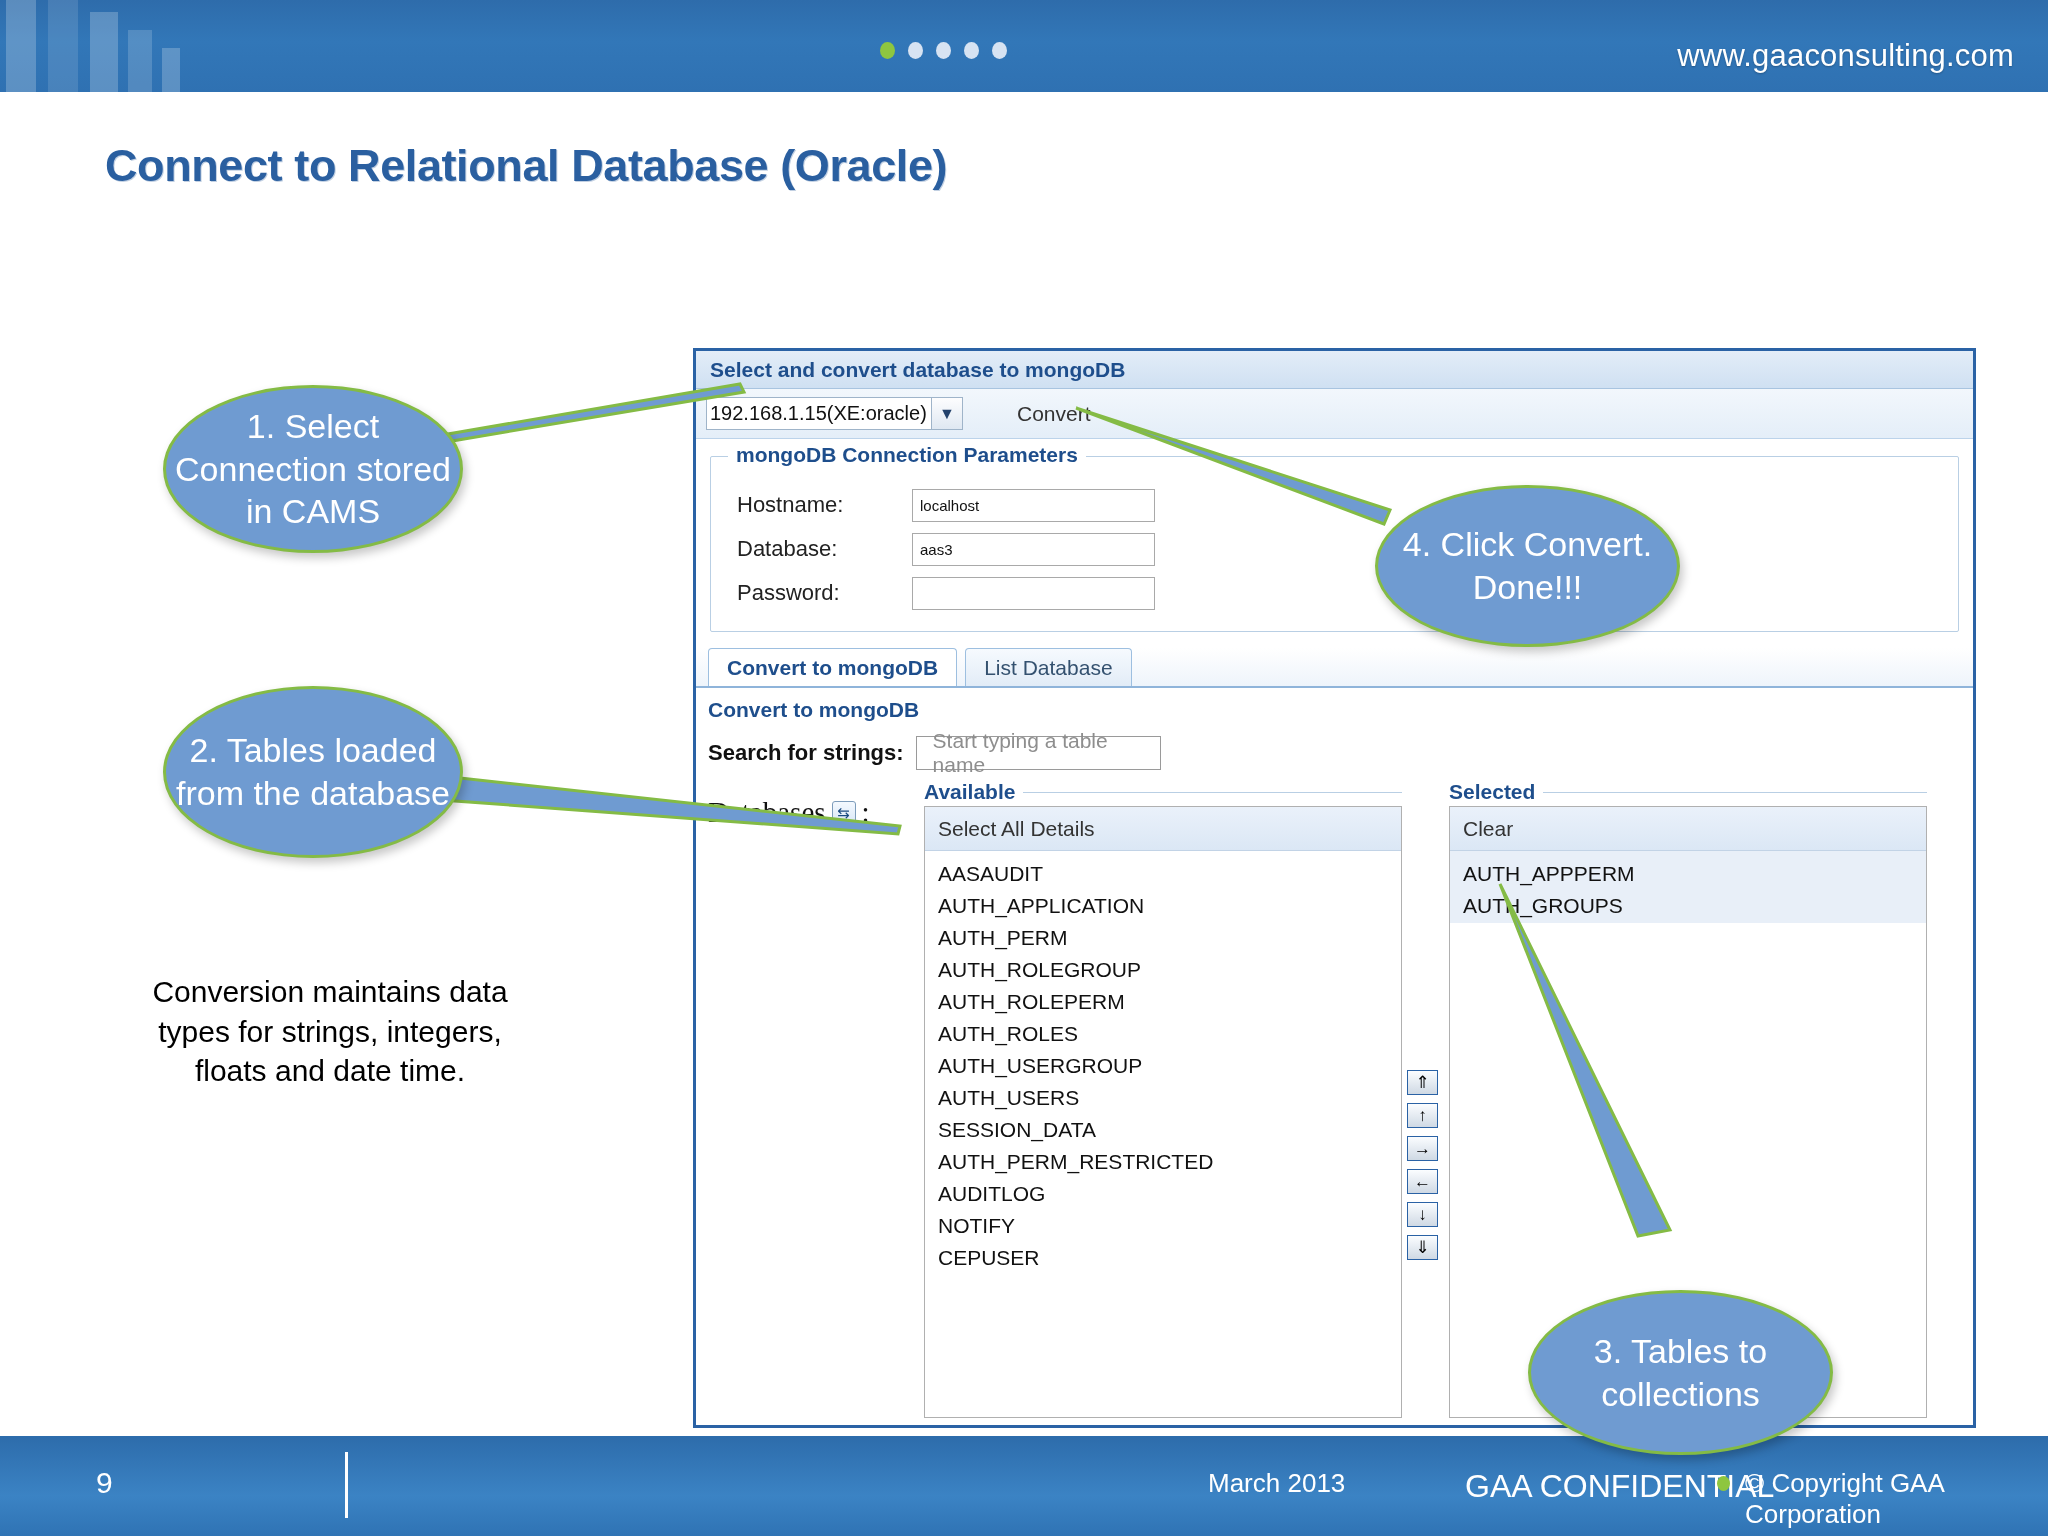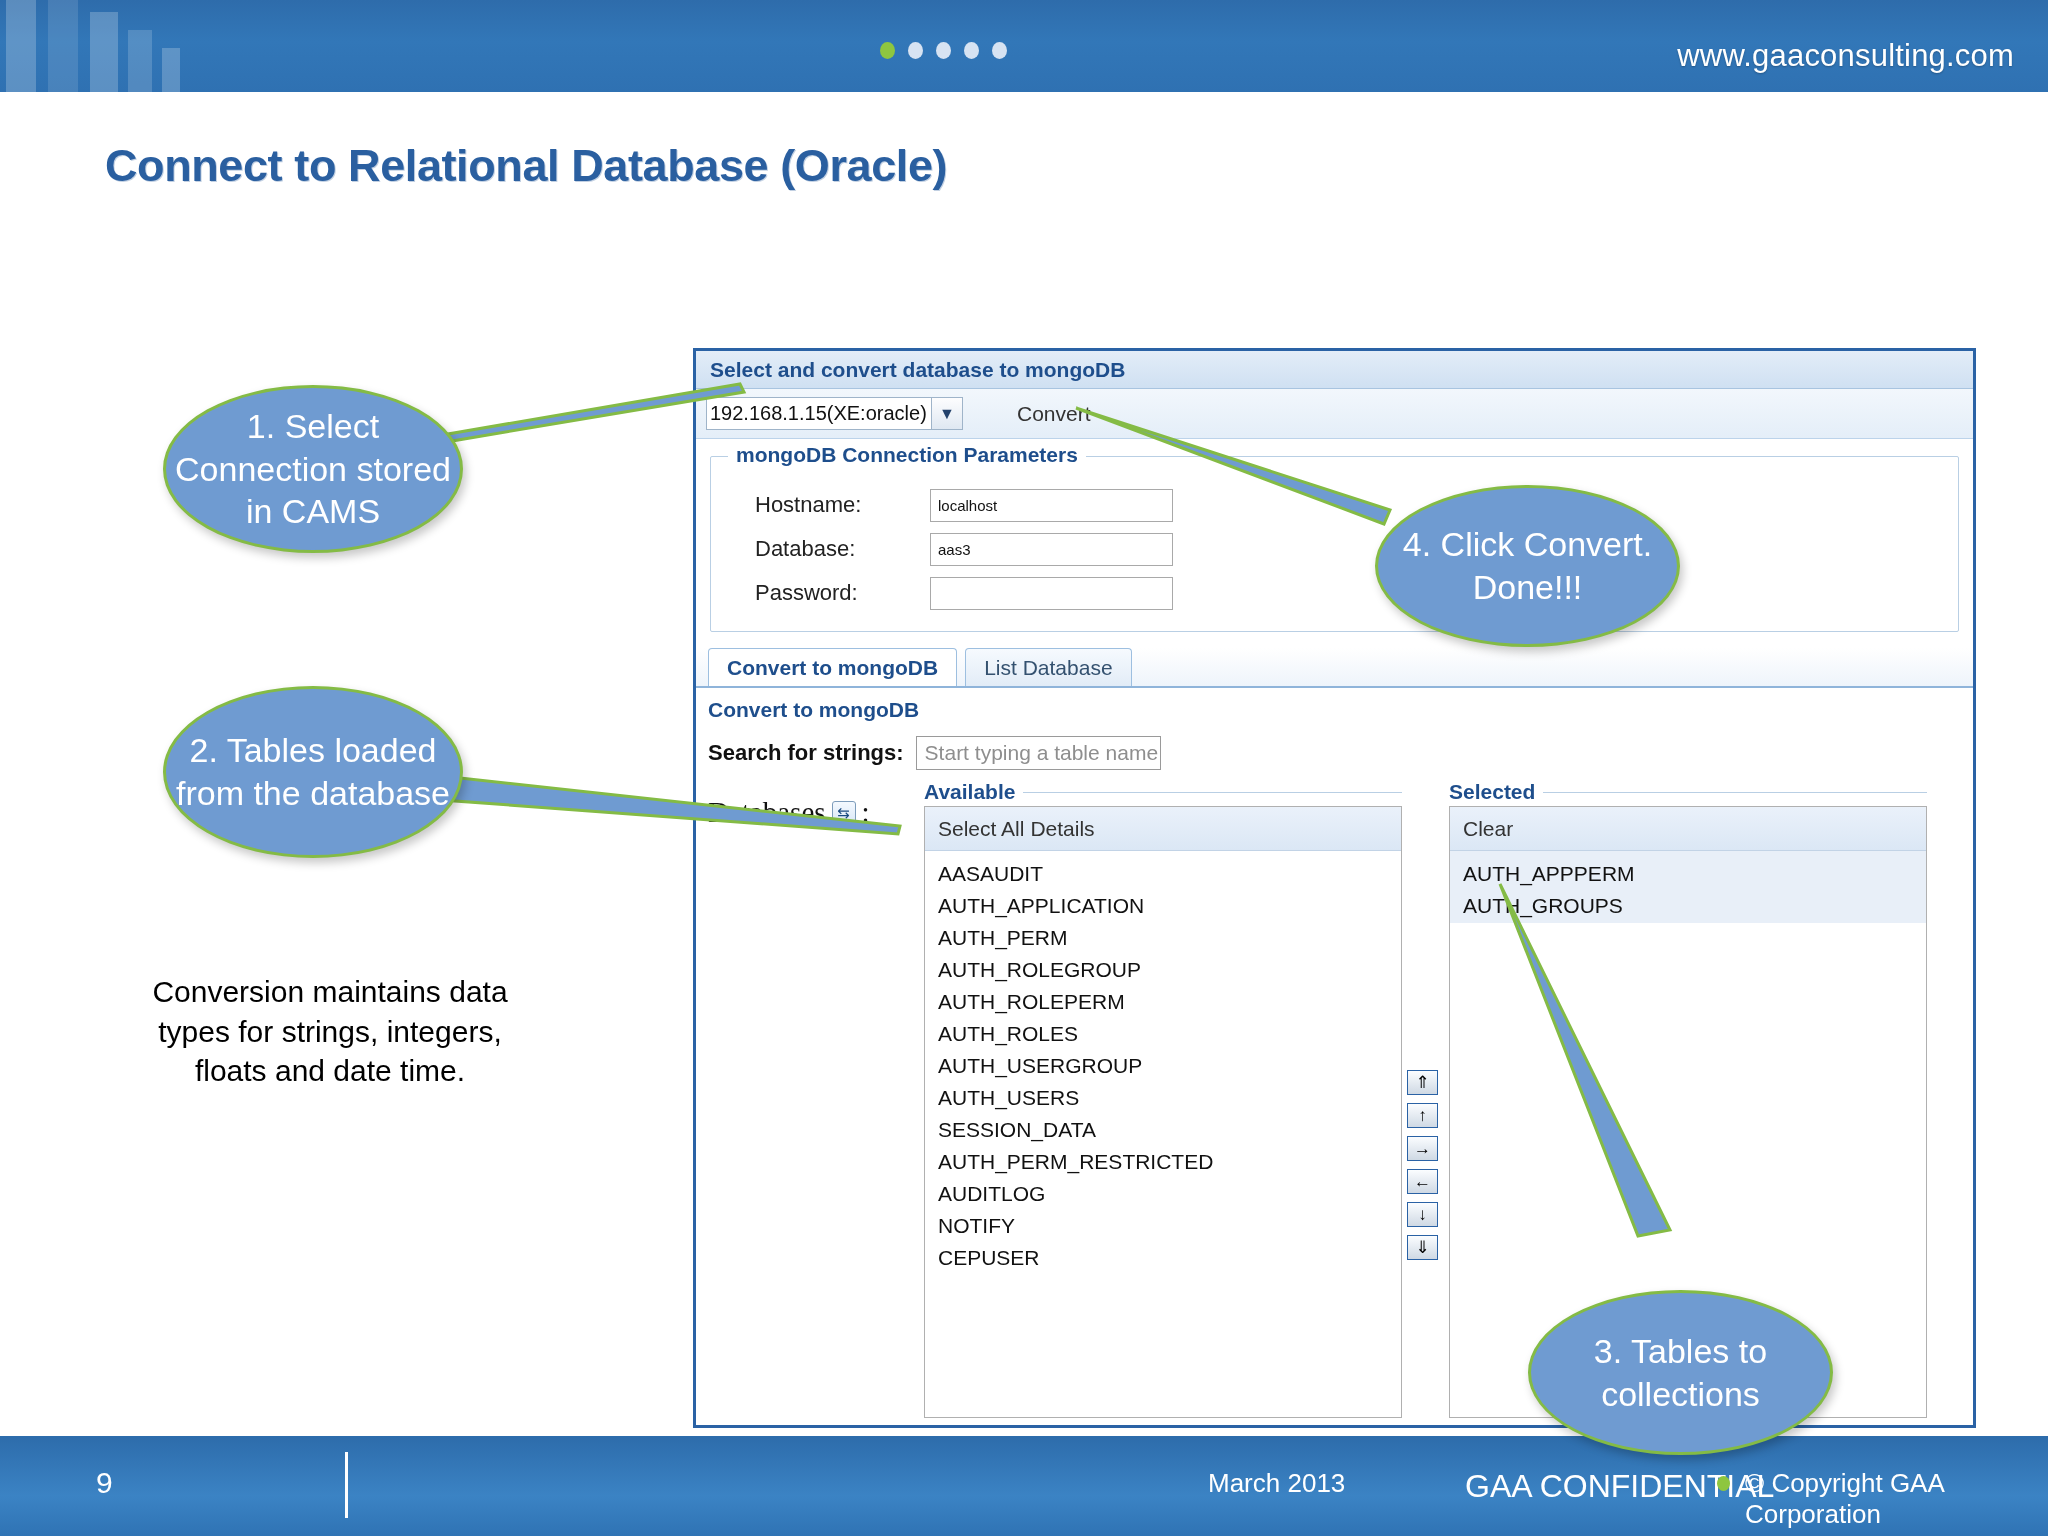--- a/index.html
+++ b/index.html
@@ -95,21 +95,21 @@
     margin: 17px 14px 0 14px;
     border: 1px solid #b9cfe4; border-radius: 2px;
     position: relative; padding: 26px 0 18px 0;
     height: 176px;
   }
   .params .legend {
     position: absolute; top: -14px; left: 17px; background: #fff;
     padding: 0 8px; font-size: 21px; font-weight: bold; color: #1e4e8c;
   }
   .field-row { display: flex; align-items: center; height: 44px; padding-left: 26px; }
-  .field-row .lbl { width: 175px; font-size: 22px; color: #222; margin-left: 18px; }
+  .field-row .lbl { width: 175px; font-size: 22px; color: #222; }
   .field-row .inp {
     width: 243px; height: 33px; background: #fff;
     border: 1px solid #a9a9a9; font-size: 15px; color: #111;
     display: flex; align-items: center; padding-left: 7px;
   }
 
   
   .tabstrip {
     position: relative; margin: 16px 0 0 0; height: 40px;
     border-bottom: 2px solid #8fb4da;
@@ -126,21 +126,21 @@
     background: linear-gradient(180deg,#f6fafe 0%,#e2ecf7 100%); color: #34516f;
   }
   .panel-head {
     padding: 10px 0 4px 12px; font-size: 21px; font-weight: bold; color: #1e4e8c;
   }
   .search-row { display: flex; align-items: center; padding: 10px 0 0 12px; }
   .search-row .lbl { font-size: 22px; color: #111; font-weight: bold; }
   .search-row .sinp {
     margin-left: 12px; width: 245px; height: 34px;
     border: 1px solid #9a9a9a; background: #fff;
-    font-size: 21px; color: #8e8e8e; display: flex; align-items: center; padding-left: 8px;
+    font-size: 21px; color: #8e8e8e; display: flex; align-items: center; padding-left: 16px;
   }
 
   .lists-area { position: relative; padding: 14px 0 0 0; height: 650px; }
   .db-label {
     position: absolute; left: 12px; top: 26px;
     font-family: "Liberation Serif", serif; font-size: 29px; color: #111;
     display: flex; align-items: center; gap: 6px;
   }
   .refresh-icon {
     width: 24px; height: 24px; border: 1px solid #7d9cbb; border-radius: 3px;

